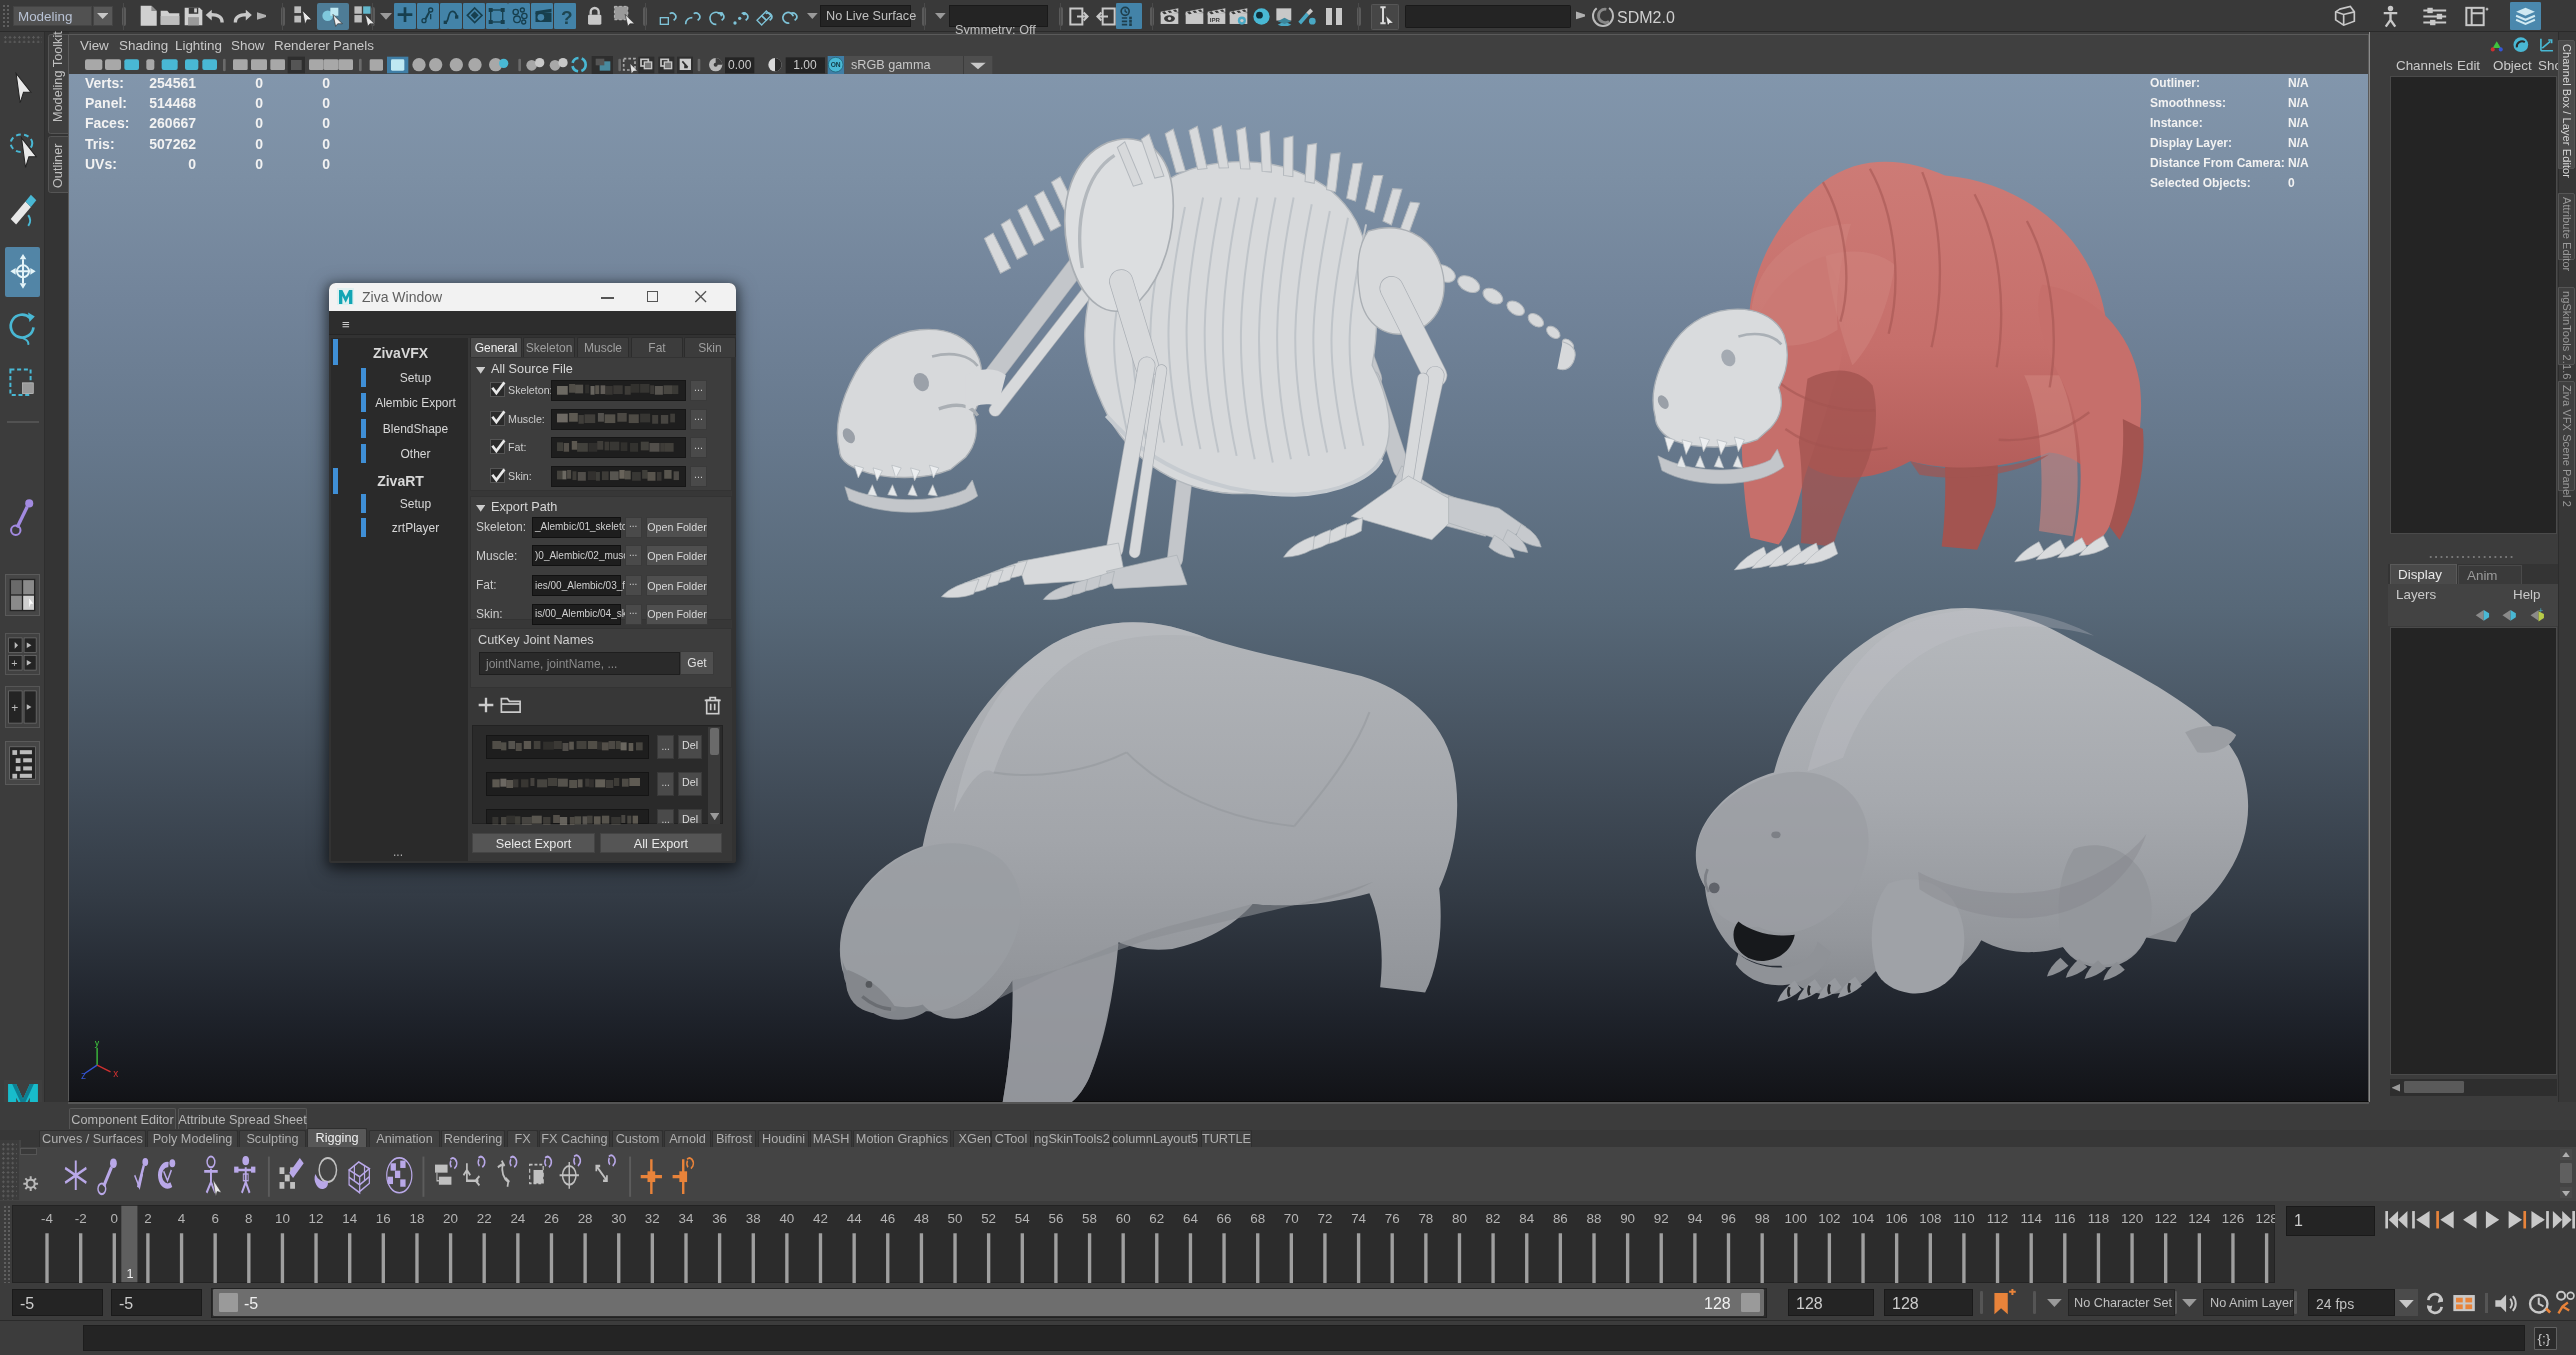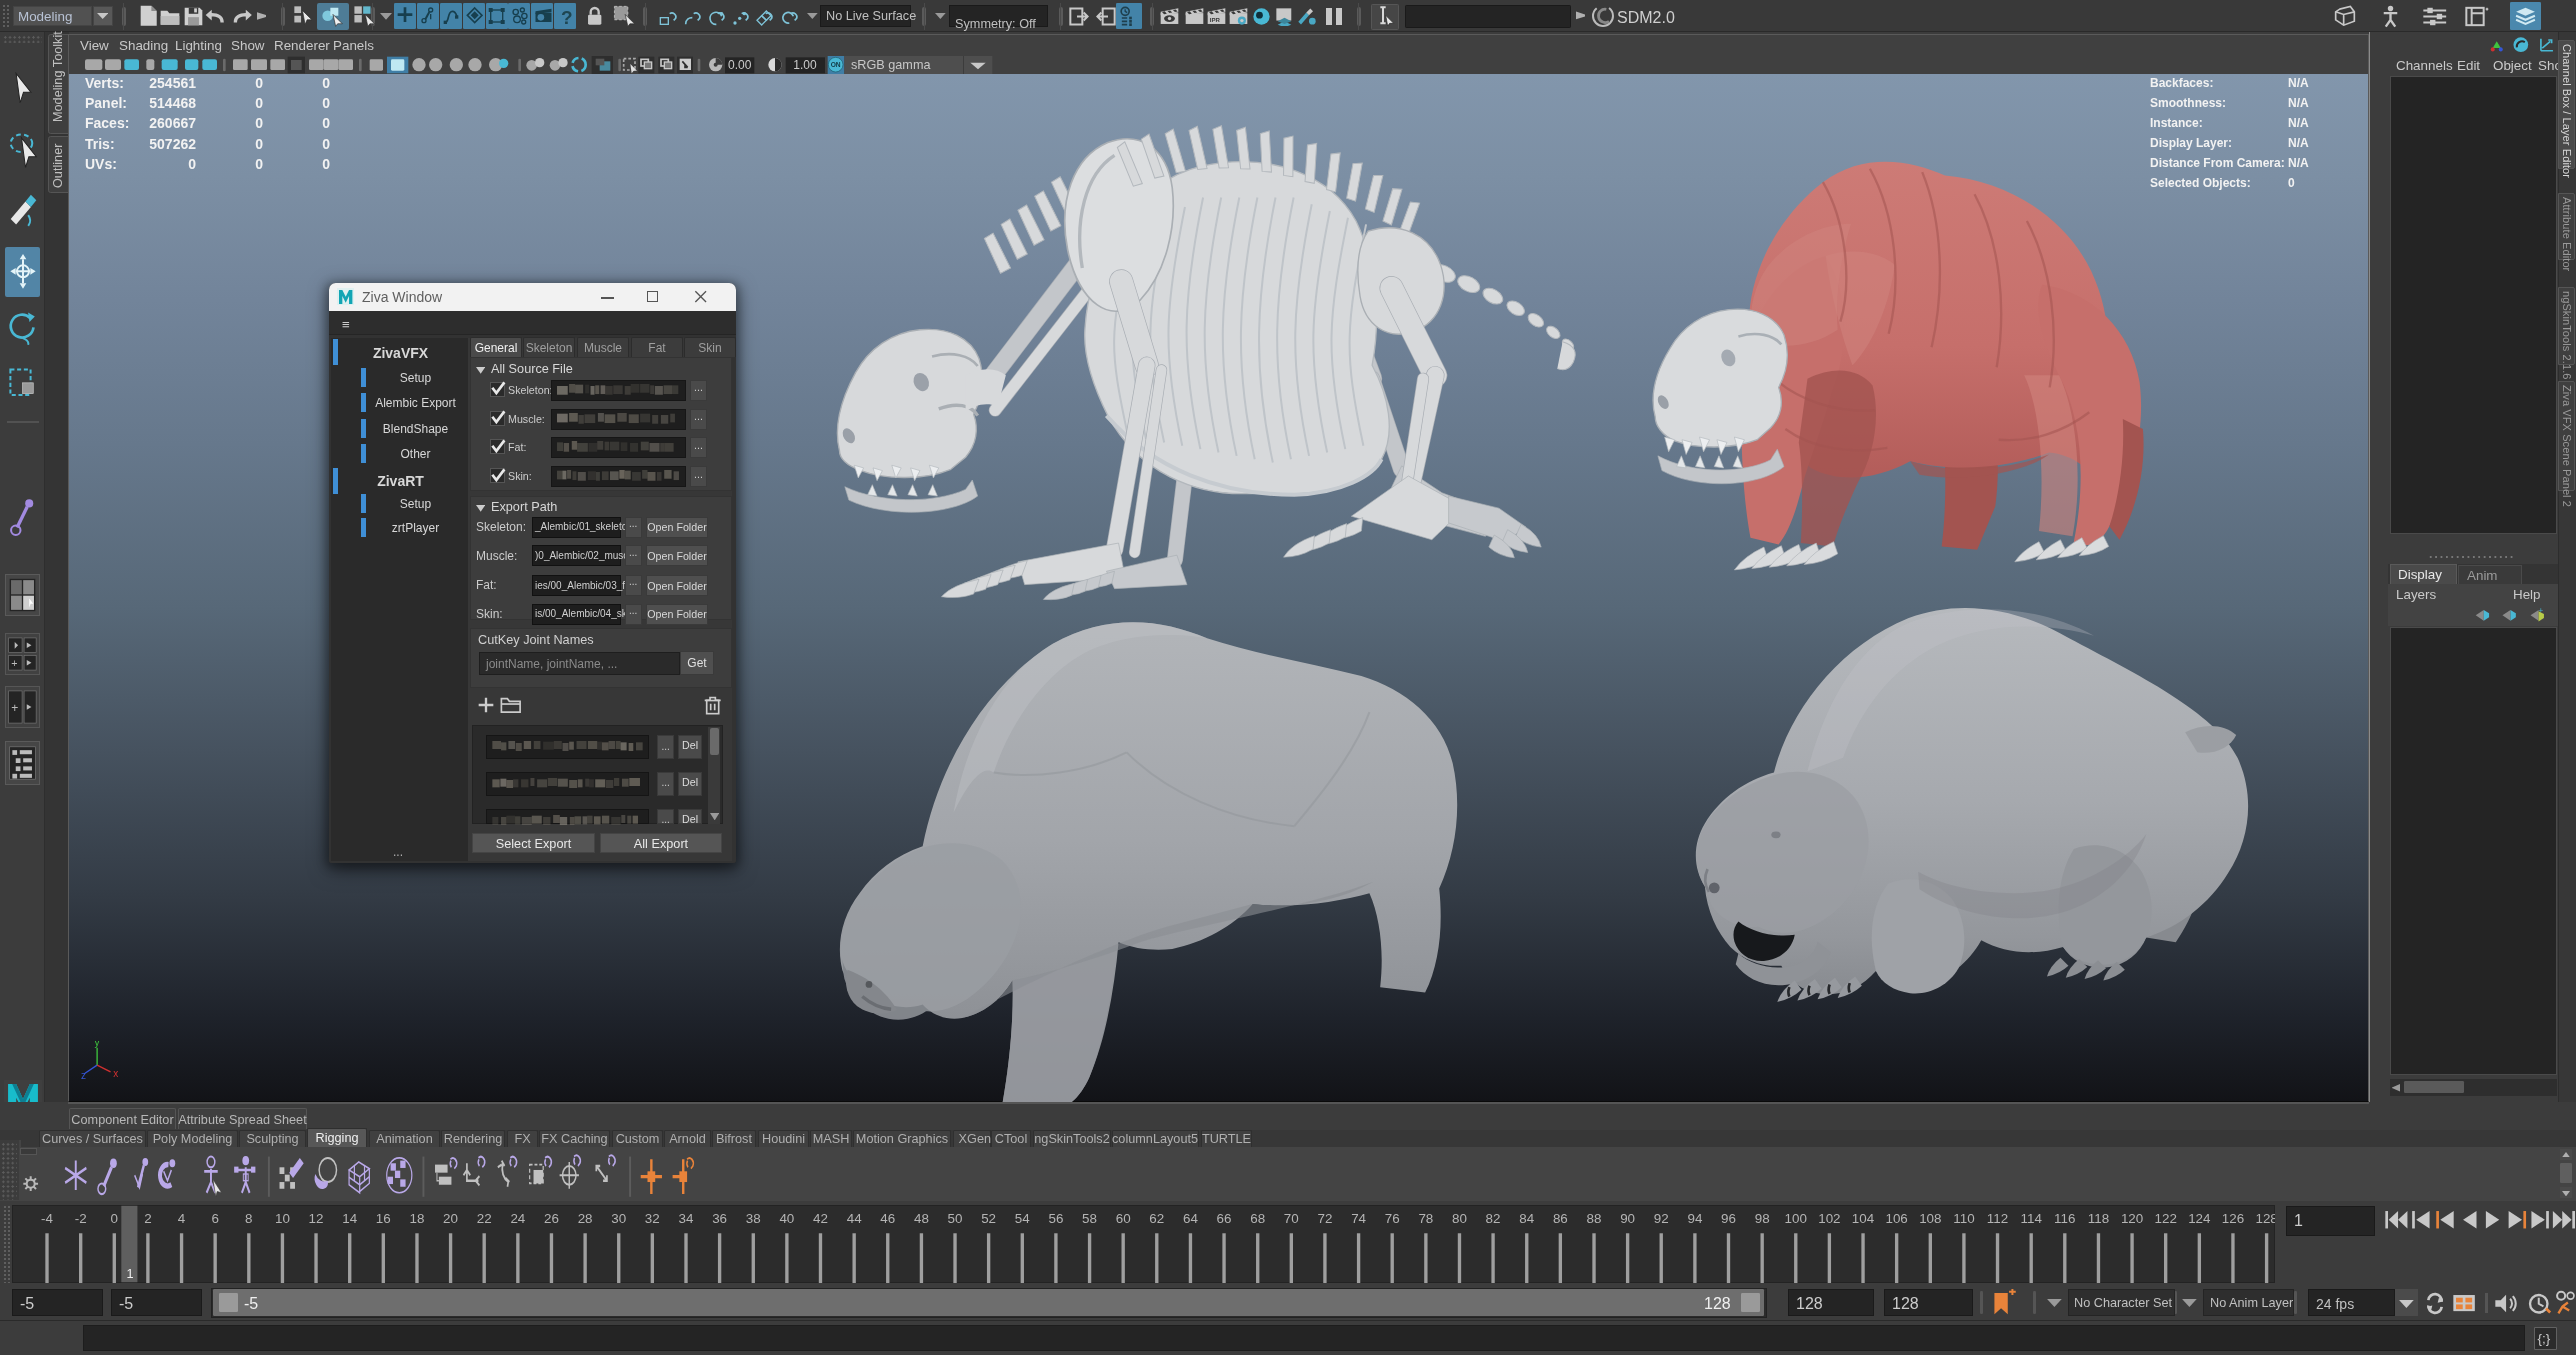--- a/index.html
+++ b/index.html
@@ -160,21 +160,21 @@
   </svg>
 <svg class="abs" style="left:807px;top:13.4px" width="10.7" height="6" viewBox="0 0 16 9">
     <polygon points="0,0 16,0 8.0,9" fill="#9a9a9a" transform="rotate(0 8.0 4.5)"></polygon>
   </svg>
 <div class="abs" style="left:820px;top:5.4px;width:91px;height:21.5px;background:#242424;border:0.7px solid #1a1a1a;"></div>
 <div class="txt" style="left:826px;top:9.4px;font-size:12.7px;color:#c0c0c0;font-weight:normal;">No Live Surface</div>
 <svg class="abs" style="left:935px;top:13.4px" width="10.7" height="6" viewBox="0 0 16 9">
     <polygon points="0,0 16,0 8.0,9" fill="#9a9a9a" transform="rotate(0 8.0 4.5)"></polygon>
   </svg>
 <div class="abs" style="left:949px;top:5.4px;width:99px;height:21.5px;background:#242424;border:0.7px solid #1a1a1a;"></div>
-<div class="txt" style="left:955px;top:17px;font-size:12.7px;color:#c0c0c0;font-weight:normal;">Symmetry: Off</div>
+<div class="txt" style="left:955px;top:23px;font-size:12.7px;color:#c0c0c0;font-weight:normal;">Symmetry: Off</div>
 <svg class="abs" style="left:1069px;top:6.7px" width="20" height="19" viewBox="0 0 30 28">
     <g>
       <rect x="2" y="2" width="18" height="24" fill="none" stroke="#c8c8c8" stroke-width="3"></rect>
       <path d="M12 14 L28 14 M22 8 L28 14 L22 20" stroke="#c8c8c8" stroke-width="3" fill="none"></path>
     </g>
   </svg>
 <svg class="abs" style="left:1096px;top:6.7px" width="20" height="19" viewBox="0 0 30 28">
     <g transform="scale(-1,1) translate(-30,0)">
       <rect x="2" y="2" width="18" height="24" fill="none" stroke="#c8c8c8" stroke-width="3"></rect>
       <path d="M12 14 L28 14 M22 8 L28 14 L22 20" stroke="#c8c8c8" stroke-width="3" fill="none"></path>
@@ -692,21 +692,21 @@
 <div class="txt" style="left:223px;top:115px;width:40px;text-align:right;font-size:14px;color:#f2f2f2;font-weight:bold;">0</div>
 <div class="txt" style="left:290px;top:115px;width:40px;text-align:right;font-size:14px;color:#f2f2f2;font-weight:bold;">0</div>
 <div class="txt" style="left:85px;top:136px;font-size:14px;color:#f2f2f2;font-weight:bold;">Tris:</div>
 <div class="txt" style="left:121px;top:136px;width:75px;text-align:right;font-size:14px;color:#f2f2f2;font-weight:bold;">507262</div>
 <div class="txt" style="left:223px;top:136px;width:40px;text-align:right;font-size:14px;color:#f2f2f2;font-weight:bold;">0</div>
 <div class="txt" style="left:290px;top:136px;width:40px;text-align:right;font-size:14px;color:#f2f2f2;font-weight:bold;">0</div>
 <div class="txt" style="left:85px;top:156px;font-size:14px;color:#f2f2f2;font-weight:bold;">UVs:</div>
 <div class="txt" style="left:121px;top:156px;width:75px;text-align:right;font-size:14px;color:#f2f2f2;font-weight:bold;">0</div>
 <div class="txt" style="left:223px;top:156px;width:40px;text-align:right;font-size:14px;color:#f2f2f2;font-weight:bold;">0</div>
 <div class="txt" style="left:290px;top:156px;width:40px;text-align:right;font-size:14px;color:#f2f2f2;font-weight:bold;">0</div>
-<div class="txt" style="left:2150px;top:76px;font-size:12px;color:#f2f2f2;font-weight:bold;">Backfaces:</div>
+<div class="txt" style="left:2150px;top:76px;font-size:12px;color:#f2f2f2;font-weight:bold;">Outliner:</div>
 <div class="txt" style="left:2288px;top:76px;font-size:12px;color:#f2f2f2;font-weight:bold;">N/A</div>
 <div class="txt" style="left:2150px;top:96px;font-size:12px;color:#f2f2f2;font-weight:bold;">Smoothness:</div>
 <div class="txt" style="left:2288px;top:96px;font-size:12px;color:#f2f2f2;font-weight:bold;">N/A</div>
 <div class="txt" style="left:2150px;top:116px;font-size:12px;color:#f2f2f2;font-weight:bold;">Instance:</div>
 <div class="txt" style="left:2288px;top:116px;font-size:12px;color:#f2f2f2;font-weight:bold;">N/A</div>
 <div class="txt" style="left:2150px;top:136px;font-size:12px;color:#f2f2f2;font-weight:bold;">Display Layer:</div>
 <div class="txt" style="left:2288px;top:136px;font-size:12px;color:#f2f2f2;font-weight:bold;">N/A</div>
 <div class="txt" style="left:2150px;top:156px;font-size:12px;color:#f2f2f2;font-weight:bold;">Distance From Camera:</div>
 <div class="txt" style="left:2288px;top:156px;font-size:12px;color:#f2f2f2;font-weight:bold;">N/A</div>
 <div class="txt" style="left:2150px;top:176px;font-size:12px;color:#f2f2f2;font-weight:bold;">Selected Objects:</div>

